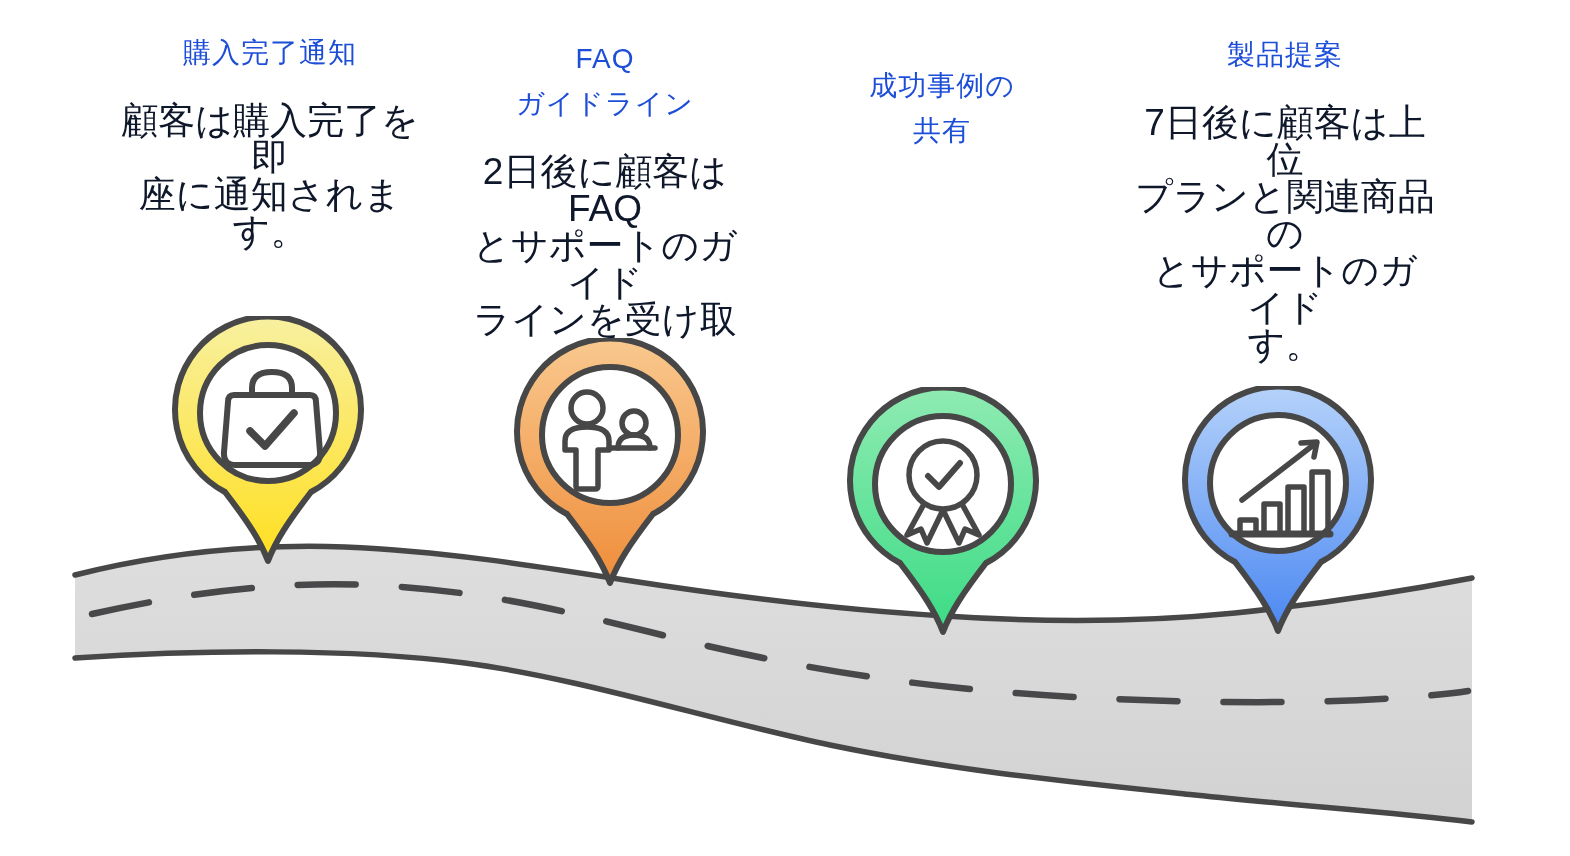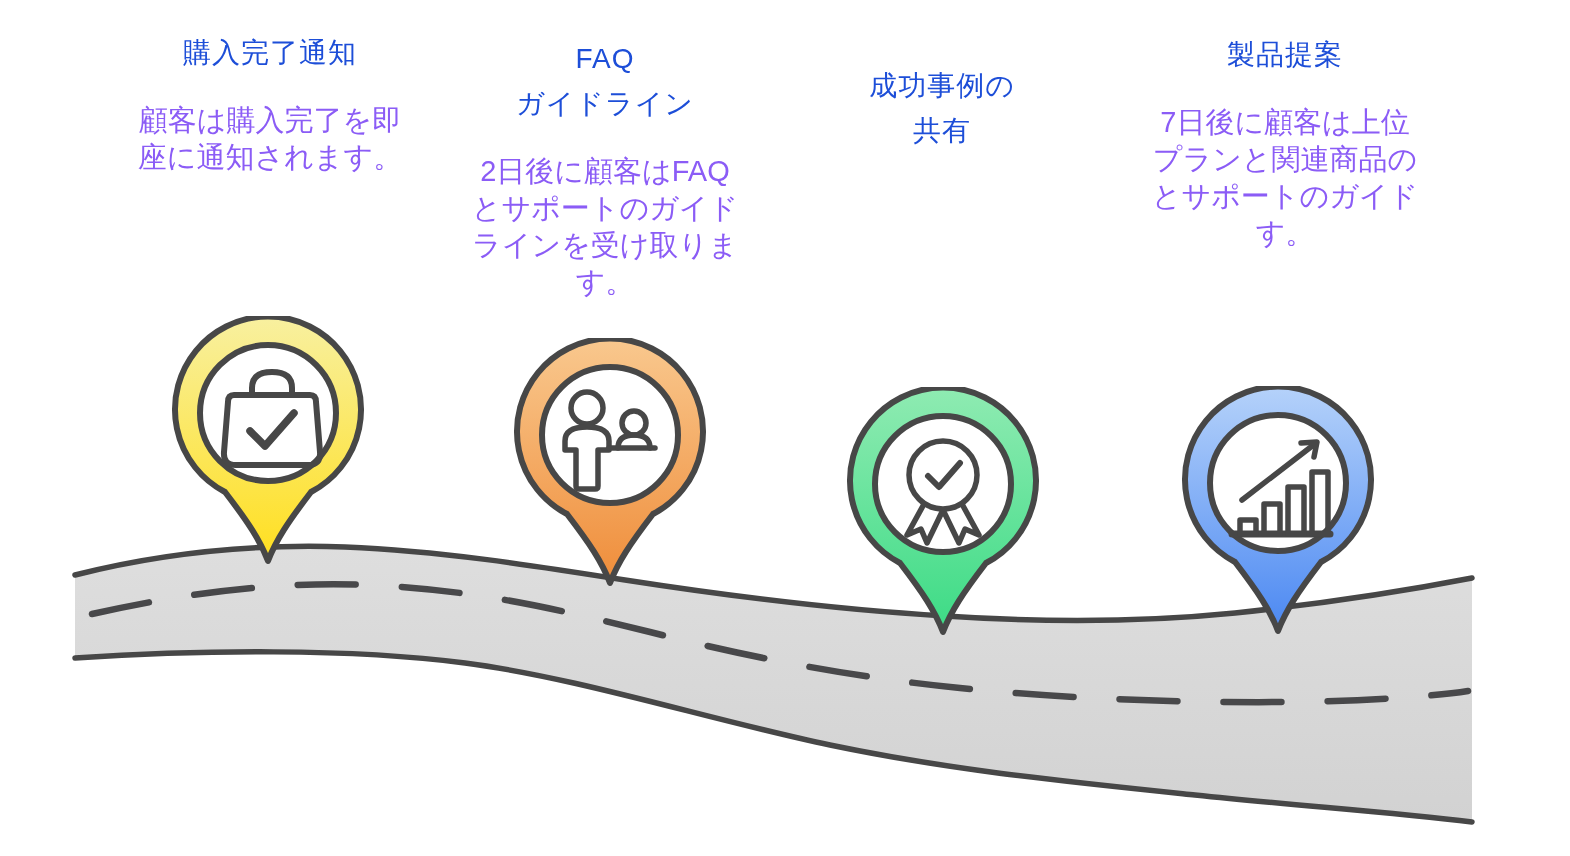--- a/index.html
+++ b/index.html
@@ -24,24 +24,24 @@
   .milestone-title {
     font-size: 28px;
     font-weight: 400;
     line-height: 45px;
     color: #1d4ed8;
     white-space: pre-line;
     letter-spacing: 1px;
   }
   .milestone-desc {
     margin-top: 27px;
-    font-size: 29px;
+    font-size: 37px;
     font-weight: 400;
     line-height: 37px;
-    color: #8b5cf6;
+    color: #0f172a;
     white-space: pre-line;
   }
   .pin-svg {
     position: absolute;
   }
   #milestone-1 { left: 120px; top: 30px; }
   #milestone-2 { left: 455px; top: 36px; }
   #milestone-3 { left: 792px; top: 39px; margin-top: 24px; }
   #milestone-4 { left: 1135px; top: 32px; }
   #pin-1 { left: 168px; top: 316px; }

